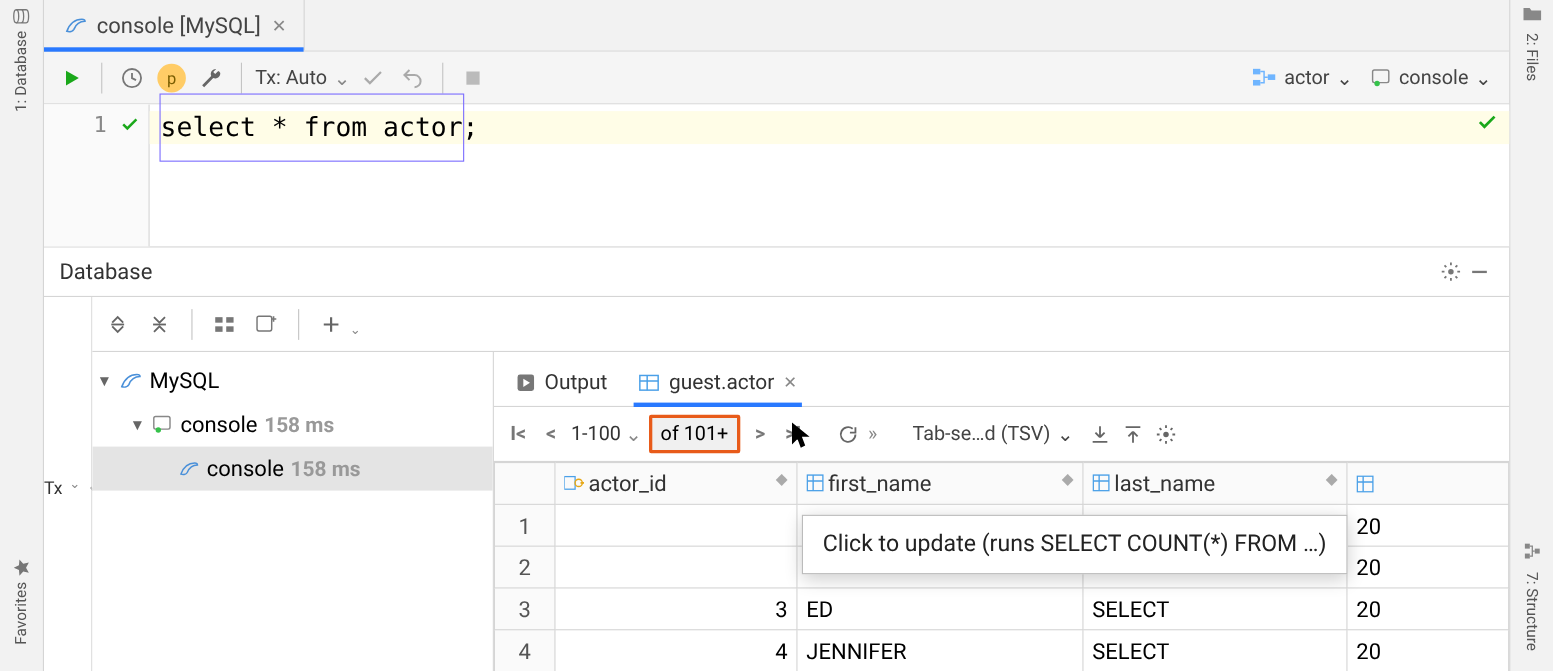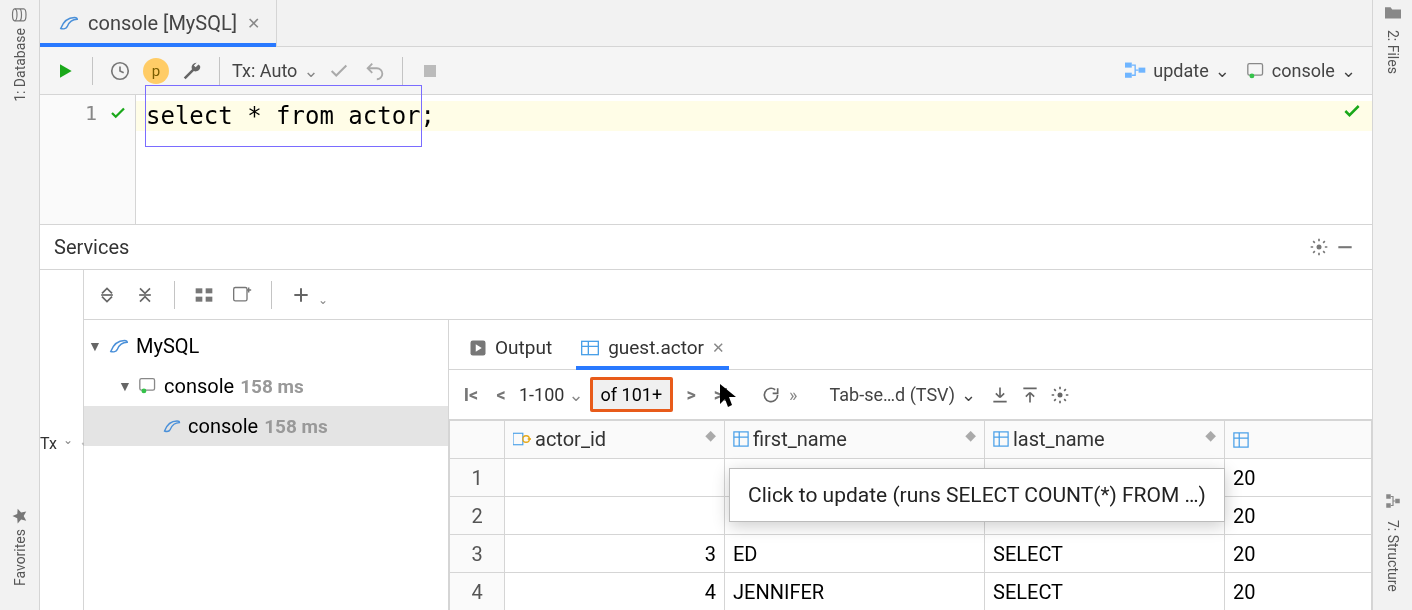--- a/index.html
+++ b/index.html
@@ -209,21 +209,21 @@
     <div class="right-group">
       <div class="combo">
         <span>
           <svg width="22" height="18" viewBox="0 0 26 20">
               <rect x="0" y="0" width="8" height="6" fill="#6fb5ff"></rect>
               <rect x="0" y="12" width="8" height="6" fill="#6fb5ff"></rect>
               <rect x="16" y="6" width="8" height="6" fill="#6fb5ff"></rect>
               <path d="M8 3h4v12H8M12 9h4" stroke="#6fb5ff" stroke-width="1.6" fill="none"></path>
             </svg>
         </span>
-        <span>update</span>
+        <span>actor</span>
         <span class="chev">⌄</span>
       </div>
       <div class="combo">
         <span>
           <svg width="20" height="18" viewBox="0 0 24 22">
               <rect x="2" y="2" width="18" height="14" rx="2" fill="none" stroke="#888" stroke-width="1.6"></rect>
               <circle cx="7" cy="17" r="3" fill="#35c24a"></circle>
             </svg>
         </span>
         <span>console</span>
@@ -248,21 +248,21 @@
       <div class="code-line"><span class="kw boxed">select * from actor</span><span>;</span></div>
     </div>
     <div class="editor-overlay-check">
       <svg width="20" height="20" viewBox="0 0 24 24">
           <path d="M4 12l5 5L20 6" fill="none" stroke="currentColor" stroke-width="3"></path>
         </svg>
     </div>
   </div>
 
   <div class="services-hdr">
-    <span>Services</span>
+    <span>Database</span>
     <div class="spacer"></div>
     <div class="hdr-ic">
       <svg width="20" height="20" viewBox="0 0 24 24">
           <circle cx="12" cy="12" r="3" fill="#777"></circle>
           <path d="M12 2v3M12 19v3M2 12h3M19 12h3M5 5l2 2M17 17l2 2M19 5l-2 2M7 17l-2 2" stroke="#777" stroke-width="2"></path>
         </svg>
     </div>
     <div class="hdr-ic">
       <svg width="20" height="20" viewBox="0 0 24 24">
           <rect x="4" y="11" width="16" height="2.5" fill="#777"></rect>

